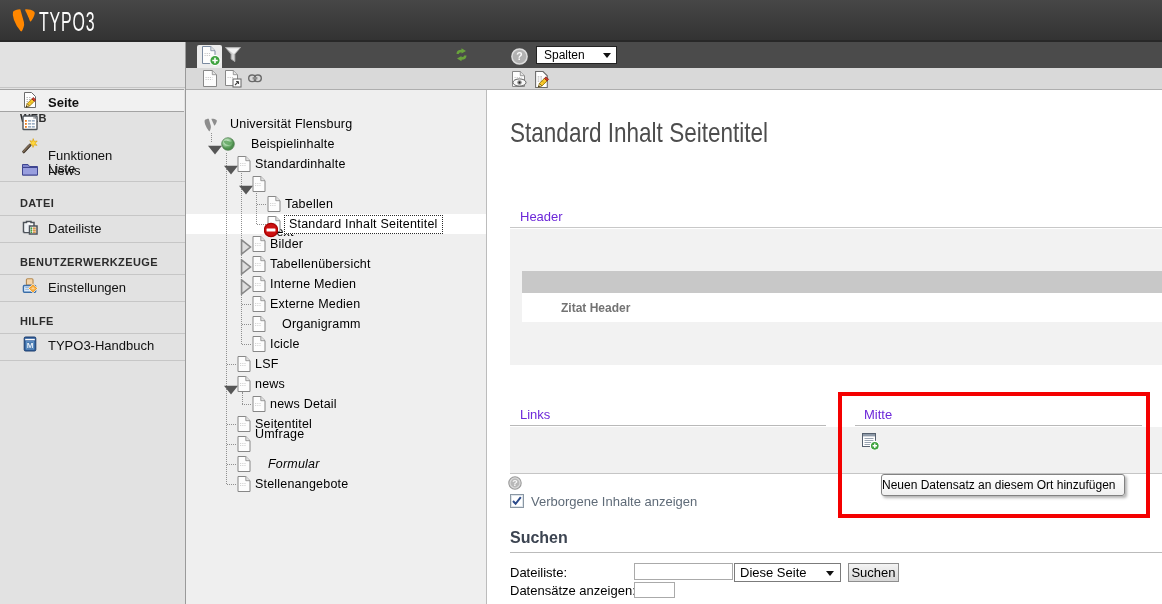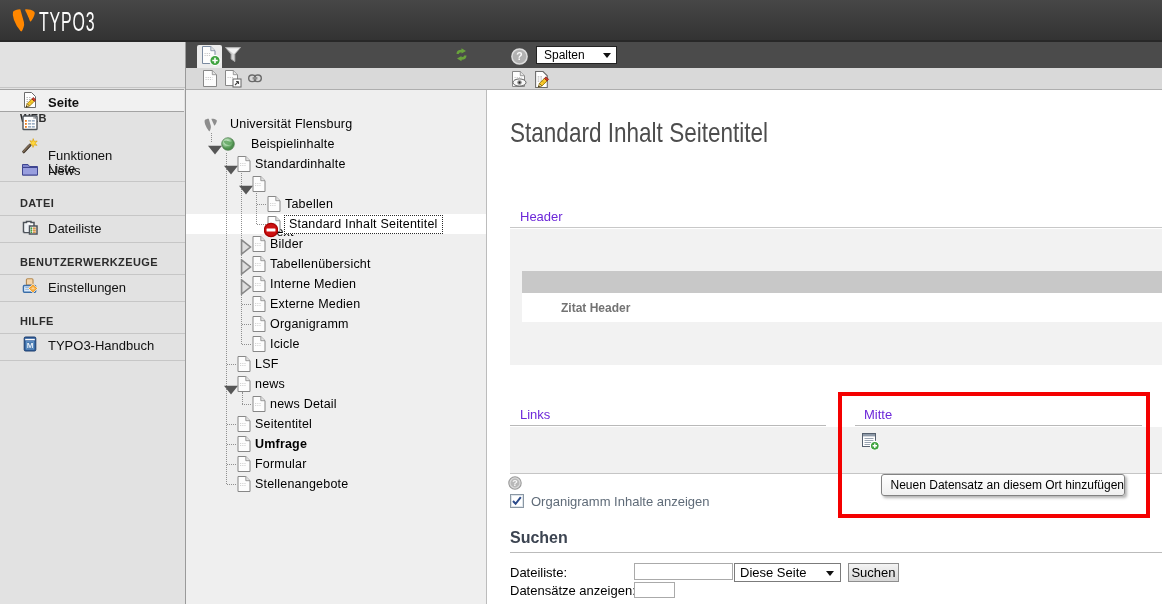--- a/index.html
+++ b/index.html
@@ -44,21 +44,21 @@
   #hdrbar{left:522px;top:271px;width:640px;height:22px;background:#c8c8c8;}
   #hdrwhite{left:522px;top:293px;width:640px;height:29px;background:#fff;}
   #zitat{left:529px;top:301px;font-size:12px;font-weight:bold;color:#737373;margin-left:32px;}
   #colstrip{left:510px;top:427px;width:652px;height:46px;background:#f1f1f1;
     border-bottom:1px solid #c5c5c5;}
   #redrect{left:838px;top:392px;width:312px;height:126px;border:4px solid #f40000;
     box-sizing:border-box;}
   #tooltip{left:881px;top:474px;width:242px;height:20px;border:1px solid #828282;
     border-radius:3px;background:linear-gradient(#ffffff,#f0f0f0);
     box-shadow:2px 2px 3px rgba(0,0,0,.3);
-    font-size:12px;line-height:20px;text-align:right;color:#000;white-space:nowrap;}
+    font-size:12px;line-height:20px;text-align:left;color:#000;white-space:nowrap;}
   #vlabel{left:531px;top:494px;font-size:13px;color:#5f6b78;}
   #suchen{left:510px;top:529px;font-size:16px;font-weight:bold;color:#3c4451;}
   .flabel{font-size:13px;color:#000;}
   .finput{position:absolute;background:#fff;border:1px solid #aaa;}
   #fselect{left:734px;top:563px;width:107px;height:19px;background:#fff;
     border:1px solid #7b7b7b;box-sizing:border-box;font-size:13px;line-height:17px;}
   #fbutton{left:848px;top:563px;width:51px;height:19px;box-sizing:border-box;
     background:linear-gradient(#f4f4f4,#d8d8d8);border:1px solid #8e8e8e;
     font-size:13px;line-height:17px;text-align:center;color:#000;}
 </style>
@@ -267,21 +267,21 @@
       <path d="M0.5 0.5 H8.3 L12.5 4.7 V15.5 H0.5 Z" fill="#fdfdfd" stroke="#878787"></path>
       <path d="M8.3 0.5 V4.7 H12.5" fill="#e3e3e3" stroke="#878787" stroke-width="0.8"></path>
       <path d="M2.5 7.5h6M2.5 9.5h6" stroke="#d4d4d4" stroke-dasharray="1.2 1"></path>
     </svg>
 <div class="trow" style="left:270px;top:294px;">Externe Medien</div>
 <svg class="ticon" style="left:252px;top:316px;" width="13" height="16" viewBox="0 0 13 16">
       <path d="M0.5 0.5 H8.3 L12.5 4.7 V15.5 H0.5 Z" fill="#fdfdfd" stroke="#878787"></path>
       <path d="M8.3 0.5 V4.7 H12.5" fill="#e3e3e3" stroke="#878787" stroke-width="0.8"></path>
       <path d="M2.5 7.5h6M2.5 9.5h6" stroke="#d4d4d4" stroke-dasharray="1.2 1"></path>
     </svg>
-<div class="trow" style="left:270px;top:314px;">Organigramm</div>
+<div class="trow" style="left:282px;top:314px;">Organigramm</div>
 <svg class="ticon" style="left:252px;top:336px;" width="13" height="16" viewBox="0 0 13 16">
       <path d="M0.5 0.5 H8.3 L12.5 4.7 V15.5 H0.5 Z" fill="#fdfdfd" stroke="#878787"></path>
       <path d="M8.3 0.5 V4.7 H12.5" fill="#e3e3e3" stroke="#878787" stroke-width="0.8"></path>
       <path d="M2.5 7.5h6M2.5 9.5h6" stroke="#d4d4d4" stroke-dasharray="1.2 1"></path>
     </svg>
 <div class="trow" style="left:270px;top:334px;">Icicle</div>
 <svg class="ticon" style="left:237px;top:356px;" width="13" height="16" viewBox="0 0 13 16">
       <path d="M0.5 0.5 H8.3 L12.5 4.7 V15.5 H0.5 Z" fill="#fdfdfd" stroke="#878787"></path>
       <path d="M8.3 0.5 V4.7 H12.5" fill="#e3e3e3" stroke="#878787" stroke-width="0.8"></path>
       <path d="M2.5 7.5h6M2.5 9.5h6" stroke="#d4d4d4" stroke-dasharray="1.2 1"></path>
@@ -306,27 +306,27 @@
       <path d="M0.5 0.5 H8.3 L12.5 4.7 V15.5 H0.5 Z" fill="#fdfdfd" stroke="#878787"></path>
       <path d="M8.3 0.5 V4.7 H12.5" fill="#e3e3e3" stroke="#878787" stroke-width="0.8"></path>
       <path d="M2.5 7.5h6M2.5 9.5h6" stroke="#d4d4d4" stroke-dasharray="1.2 1"></path>
     </svg>
 <div class="trow" style="left:255px;top:414px;">Seitentitel</div>
 <svg class="ticon" style="left:237px;top:436px;" width="13" height="16" viewBox="0 0 13 16">
       <path d="M0.5 0.5 H8.3 L12.5 4.7 V15.5 H0.5 Z" fill="#fdfdfd" stroke="#878787"></path>
       <path d="M8.3 0.5 V4.7 H12.5" fill="#e3e3e3" stroke="#878787" stroke-width="0.8"></path>
       <path d="M2.5 7.5h6M2.5 9.5h6" stroke="#d4d4d4" stroke-dasharray="1.2 1"></path>
     </svg>
-<div class="trow" style="left:255px;top:434px;font-weight:bold;">Umfrage</div>
+<div class="trow" style="left:255px;top:424px;">Umfrage</div>
 <svg class="ticon" style="left:237px;top:456px;" width="13" height="16" viewBox="0 0 13 16">
       <path d="M0.5 0.5 H8.3 L12.5 4.7 V15.5 H0.5 Z" fill="#fdfdfd" stroke="#878787"></path>
       <path d="M8.3 0.5 V4.7 H12.5" fill="#e3e3e3" stroke="#878787" stroke-width="0.8"></path>
       <path d="M2.5 7.5h6M2.5 9.5h6" stroke="#d4d4d4" stroke-dasharray="1.2 1"></path>
     </svg>
-<div class="trow" style="left:255px;top:454px;">Formular</div>
+<div class="trow" style="left:268px;top:454px;font-style:italic;">Formular</div>
 <svg class="ticon" style="left:237px;top:476px;" width="13" height="16" viewBox="0 0 13 16">
       <path d="M0.5 0.5 H8.3 L12.5 4.7 V15.5 H0.5 Z" fill="#fdfdfd" stroke="#878787"></path>
       <path d="M8.3 0.5 V4.7 H12.5" fill="#e3e3e3" stroke="#878787" stroke-width="0.8"></path>
       <path d="M2.5 7.5h6M2.5 9.5h6" stroke="#d4d4d4" stroke-dasharray="1.2 1"></path>
     </svg>
 <div class="trow" style="left:255px;top:474px;">Stellenangebote</div>
 </div>
 
 <div id="ctitle" class="abs">Standard Inhalt Seitentitel</div>
 <div class="abs glabel" style="left:520px;top:209px;">Header</div>
@@ -337,21 +337,21 @@
 <div id="zitat" class="abs">Zitat Header</div>
 
 <div class="abs glabel" style="left:520px;top:407px;">Links</div>
 <div class="abs gline" style="left:510px;top:425px;width:316px;border-color:#b9b9b9;"></div>
 <div class="abs glabel" style="left:864px;top:407px;">Mitte</div>
 <div class="abs gline" style="left:855px;top:425px;width:287px;border-color:#b9b9b9;"></div>
 <div id="colstrip" class="abs"></div>
 <div id="redrect" class="abs"></div>
 <div id="tooltip" class="abs">Neuen Datensatz an diesem Ort hinzufügen</div>
 
-<div id="vlabel" class="abs">Organigramm Inhalte anzeigen</div>
+<div id="vlabel" class="abs">Verborgene Inhalte anzeigen</div>
 <div id="suchen" class="abs">Suchen</div>
 <div class="abs gline" style="left:510px;top:552px;width:652px;border-color:#bbb;"></div>
 <div class="abs flabel" style="left:510px;top:565px;">Dateiliste:</div>
 <div class="abs finput" style="left:634px;top:563px;width:97px;height:15px;"></div>
 <div id="fselect" class="abs"><span style="padding-left:5px;">Diese Seite</span><span style="position:absolute;right:6px;top:7px;width:0;height:0;border-left:4.5px solid transparent;border-right:4.5px solid transparent;border-top:5px solid #111;"></span></div>
 <div id="fbutton" class="abs">Suchen</div>
 <div class="abs flabel" style="left:510px;top:583px;">Datensätze anzeigen:</div>
 <div class="abs finput" style="left:634px;top:582px;width:39px;height:14px;"></div>
 <svg class="abs" style="left:10px;top:9px;" width="25" height="23" viewBox="0 0 25 23">
     <path d="M3,2.8 C4.5,1.3 7,0.4 10.3,0.3 L13.9,12.9 Q14.6,15.6 13.5,18.6 Q12.6,21.2 11.9,22.1 Q11.3,22.9 10.5,22 Q6.3,17.4 3.9,10.8 Q2.2,6 3,2.8 Z M15.3,0.4 C18.5,0.2 22,1 24,2.5 Q25,3.2 24.7,4.8 C24.2,7.2 22.5,10.5 21.2,12 Q20.3,13.2 19.8,11.8 C18.8,8.8 16.3,3.6 15.3,1.6 Q14.9,0.5 15.3,0.4 Z" fill="#ff8700"></path>

